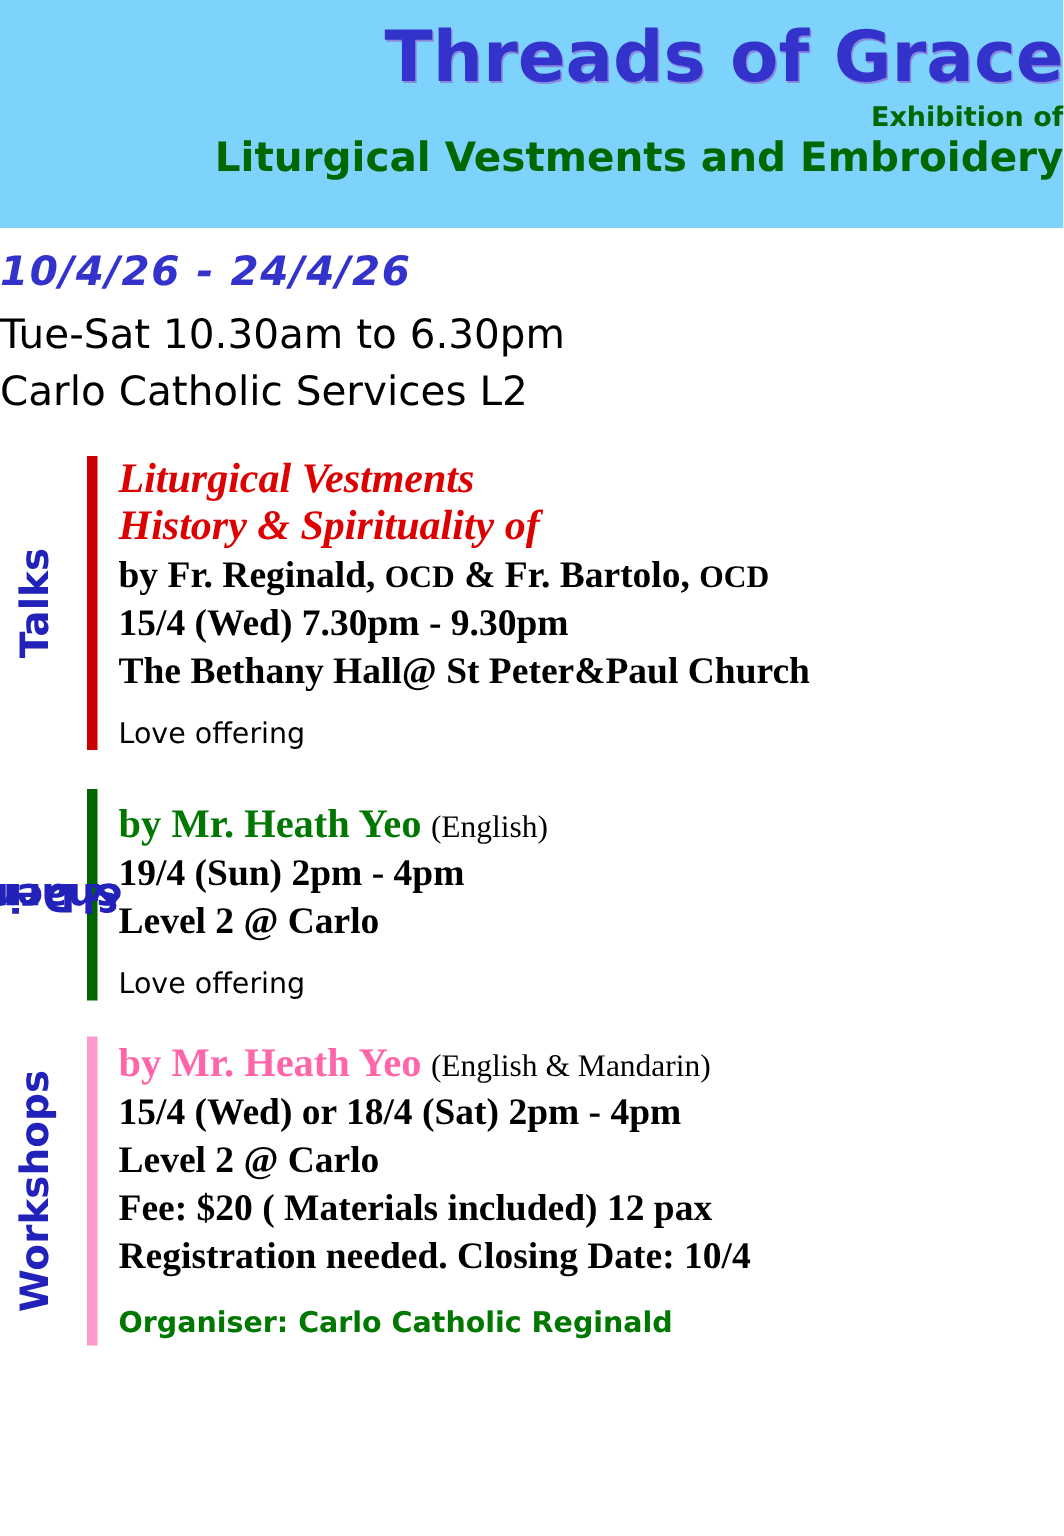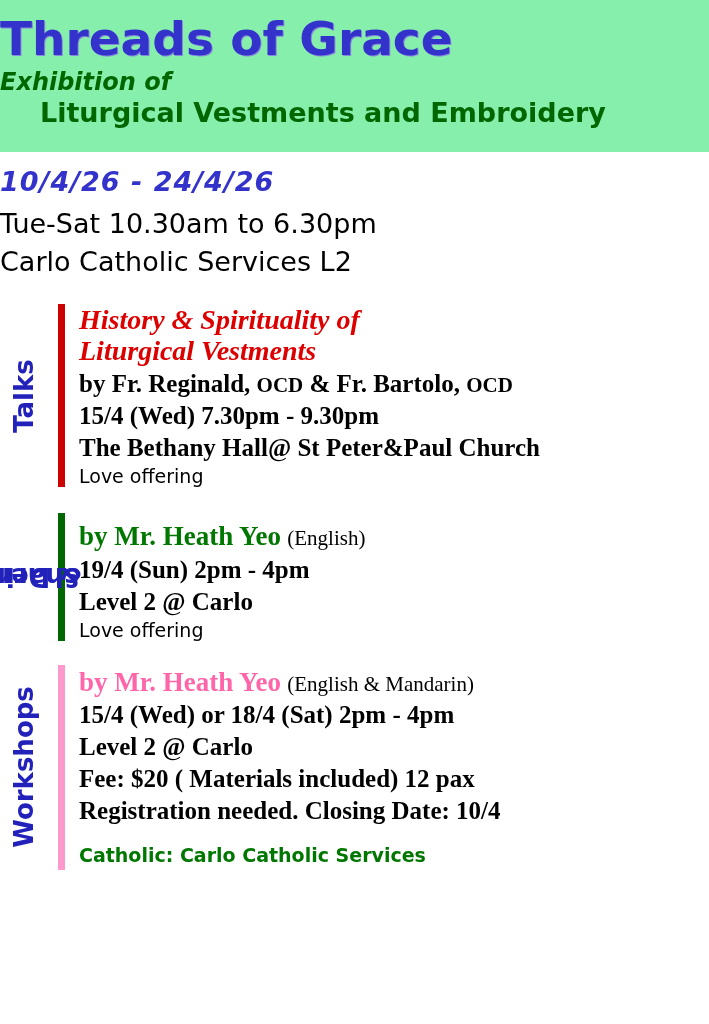--- a/index.html
+++ b/index.html
@@ -10,44 +10,43 @@
     width: 709px;
     height: 1024px;
     background: #ffffff;
     font-family: "Liberation Sans", sans-serif;
     overflow: hidden;
     position: relative;
   }
 
   
   .banner {
-    background: #86efac;
+    background: #7dd3fc;
     width: 709px;
     height: 152px;
     box-sizing: border-box;
     padding-top: 14px;
-    text-align: left;
+    text-align: right;
   }
   .banner-title {
     font-family: "DejaVu Sans", sans-serif;
     font-weight: bold;
     font-size: 47px;
     color: #3333cc;
     letter-spacing: 0px;
     line-height: 1.05;
     text-shadow: 1px 1px 0 #8888dd;
   }
   .banner-sub1 {
     font-family: "DejaVu Sans", sans-serif;
     font-weight: bold;
-    font-size: 24px;
+    font-size: 18px;
     color: #006600;
     margin-top: 6px;
     line-height: 1.15;
-    font-style: italic;
   }
   .banner-sub2 {
     font-family: "DejaVu Sans", sans-serif;
     font-weight: bold;
     font-size: 27px;
     color: #006600;
     line-height: 1.15;
     margin-left: 40px;
   }
 
@@ -136,21 +135,21 @@
   .paren-small {
     font-family: "Liberation Serif", serif;
     font-weight: normal;
     font-size: 21px;
     color: #000000;
   }
   .love-offering {
     font-family: "DejaVu Sans", sans-serif;
     font-size: 19px;
     color: #000000;
-    margin-top: 1px;
+    margin-top: 14px;
   }
   .presenter-green {
     color: #007700;
   }
   .presenter-pink {
     color: #ff66aa;
   }
 
   .footer-org {
     font-family: "DejaVu Sans", sans-serif;
@@ -179,22 +178,22 @@
   </div>
 </div>
 
 <div class="section" style="margin-top:22px;">
   <div class="side-label">
     <span>Talks</span>
   </div>
   <div class="vbar bar-red"></div>
   <div class="content">
     <div class="talk-title">
+      <div>Liturgical Vestments</div>
       <div>History &amp; Spirituality of</div>
-      <div>Liturgical Vestments</div>
     </div>
     <div class="line-serif">
       <span>by Fr. Reginald,</span>
       <span class="small-caps-s">OCD</span>
       <span>&amp; Fr. Bartolo,</span>
       <span class="small-caps-s">OCD</span>
     </div>
     <div class="line-serif">15/4 (Wed) 7.30pm - 9.30pm</div>
     <div class="line-serif">The Bethany Hall@ St Peter&amp;Paul Church</div>
     <div class="love-offering">Love offering</div>
@@ -229,16 +228,16 @@
   <div class="content">
     <div class="line-serif">
       <span class="presenter-pink" style="font-size:27px;">by Mr. Heath Yeo</span>
       <span class="paren-small">(English &amp; Mandarin)</span>
     </div>
     <div class="line-serif">15/4 (Wed) or 18/4 (Sat) 2pm - 4pm</div>
     <div class="line-serif">Level 2 @ Carlo</div>
     <div class="line-serif">Fee: $20 ( Materials included) 12 pax</div>
     <div class="line-serif">Registration needed. Closing Date: 10/4</div>
     <div class="footer-org">
-      <div>Catholic: Carlo Catholic Services</div>
+      <div>Organiser: Carlo Catholic Reginald</div>
     </div>
   </div>
 </div>
 
 </body></html>

